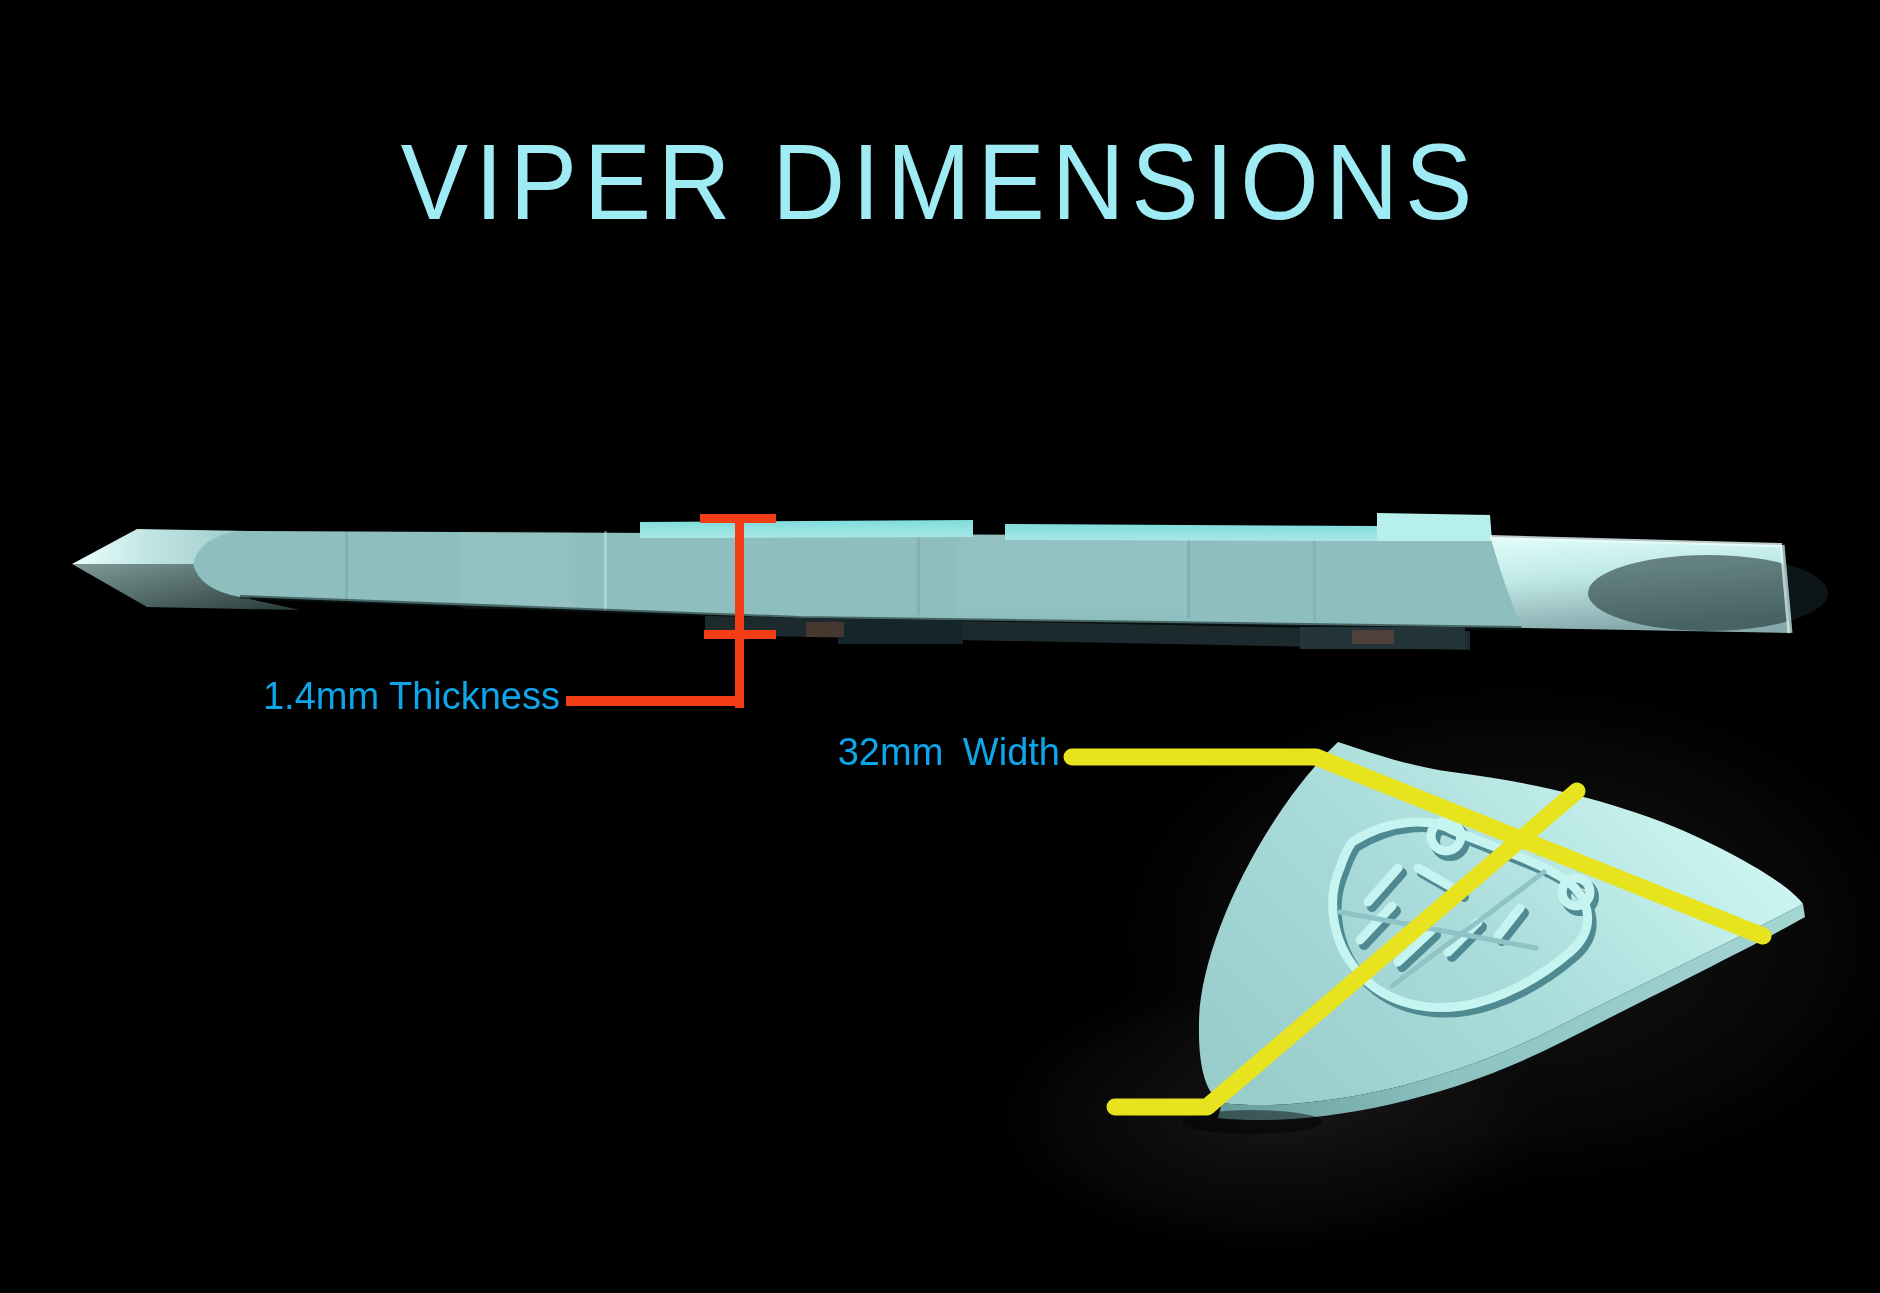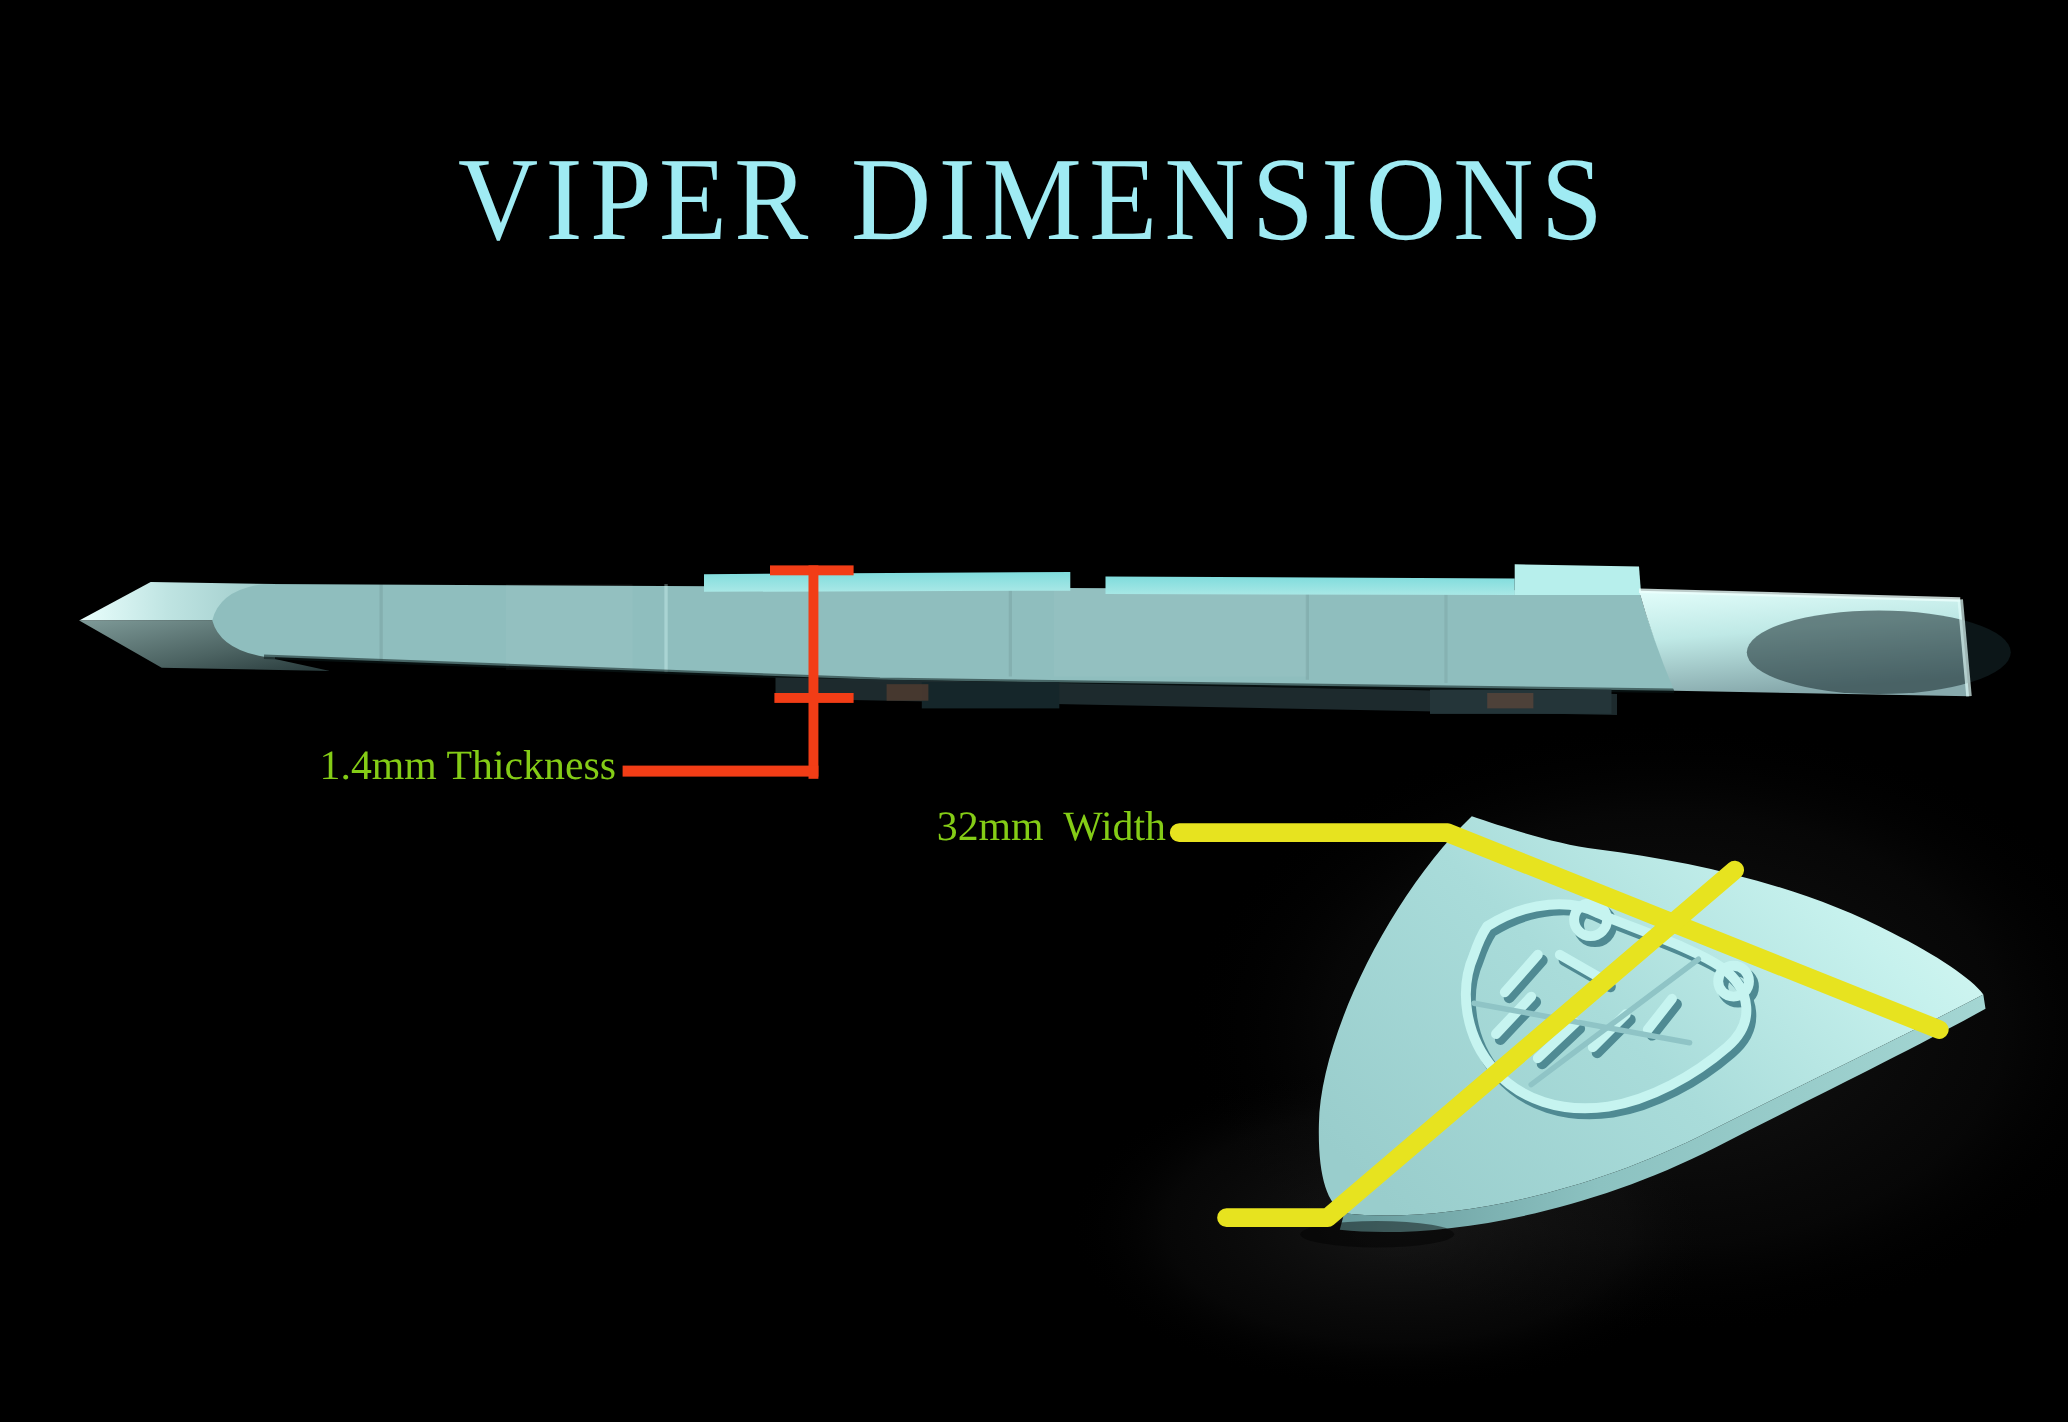--- a/index.html
+++ b/index.html
@@ -1,38 +1,38 @@
 <!DOCTYPE html>
 <html><head>
 <meta charset="utf-8">
 <style>
   html,body{margin:0;padding:0;background:#000;}
   #canvas{
     position:relative;
     width:1880px;height:1293px;
     background:#000;
     overflow:hidden;
-    font-family:Liberation Serif, serif;
+    font-family:Liberation Sans, sans-serif;
   }
   #scene{position:absolute;left:0;top:0;width:1880px;height:1293px;}
   .page-title{
     position:absolute;
     left:0;right:0;top:130px;
     text-align:center;
     font-size:104px;
     line-height:1.0;
     font-weight:400;
     letter-spacing:7px;
     color:#9febf3;
     transform:scale(0.97,1.04);
     white-space:nowrap;
   }
   .dim-label{
     position:absolute;
-    color:#84cc16;
+    color:#0ea5e9;
     font-size:38px;
     line-height:1.1;
     text-align:right;
     white-space:nowrap;
   }
   #thickness-label{left:200px;width:360px;top:676px;}
   #width-label{left:820px;width:240px;top:732px;word-spacing:9px;}
   #length-label{left:869px;width:244px;top:1084px;}
 </style>
 </head>

